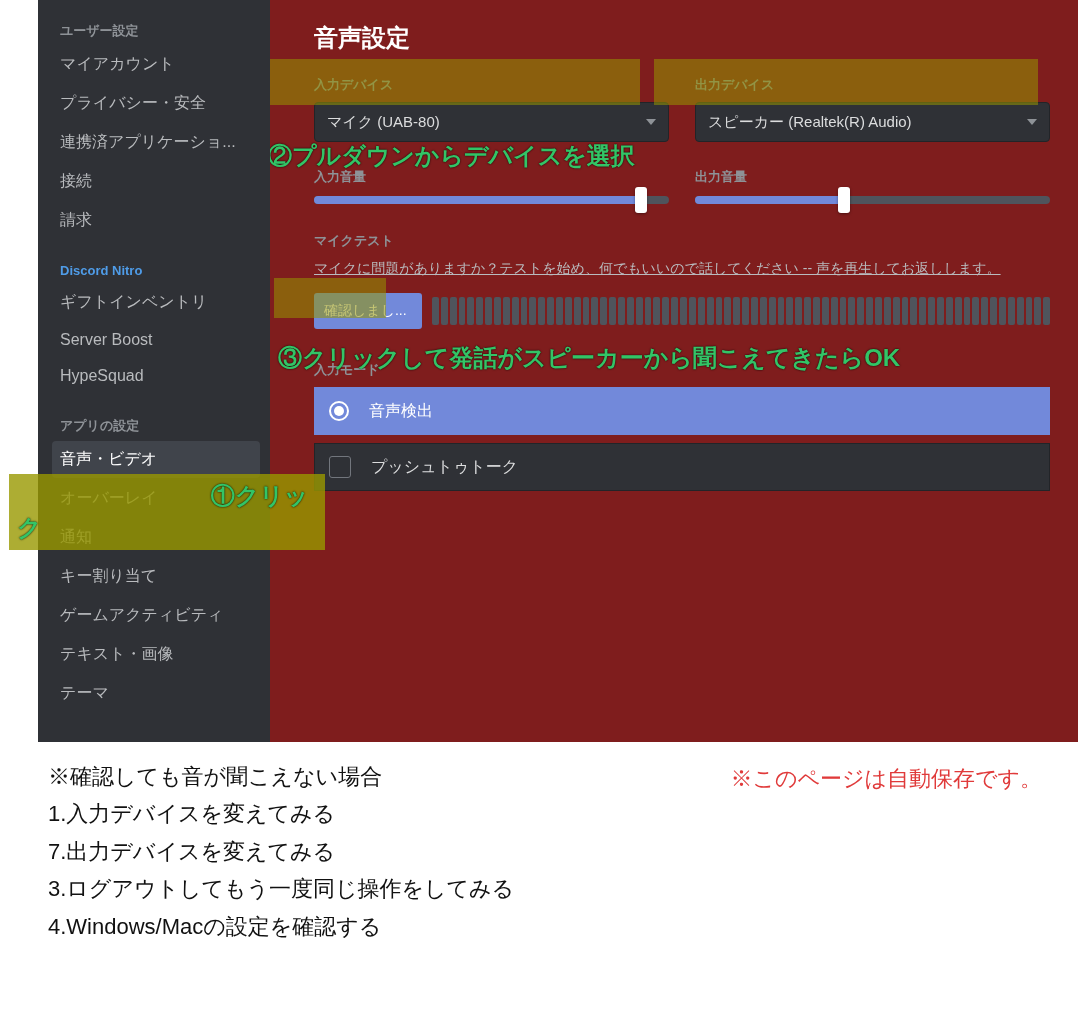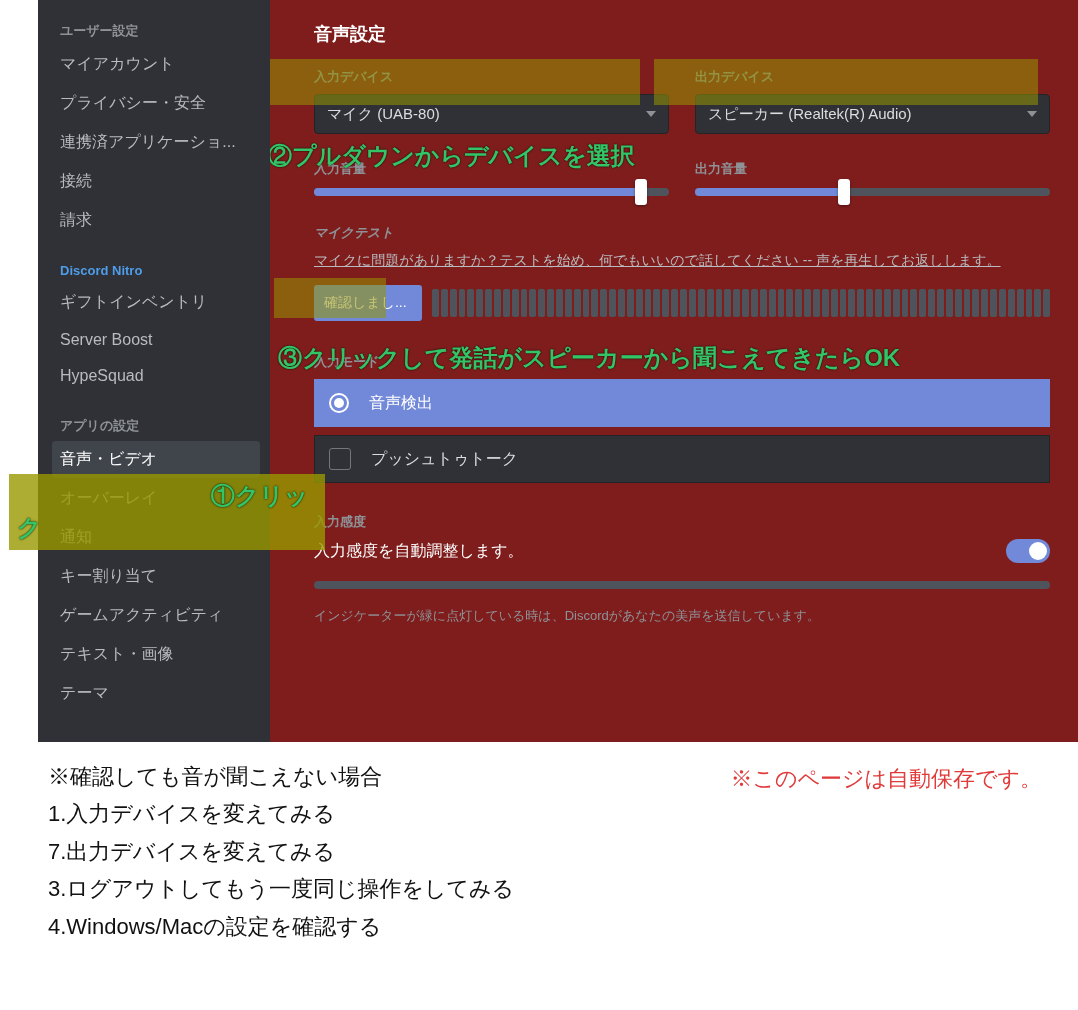--- a/index.html
+++ b/index.html
@@ -47,21 +47,21 @@
 
   .main {
     flex: 1;
     padding: 22px 28px 10px 44px;
     color: #dcddde;
     position: relative;
     overflow: hidden;
   }
   .page-title {
     color: #fff;
-    font-size: 18px;
+    font-size: 24px;
     font-weight: 700;
     margin-bottom: 22px;
   }
   .row2 { display: flex; gap: 26px; }
   .col { flex: 1; }
   .field-label {
     color: #8e9297;
     font-size: 13px;
     font-weight: 600;
     margin-bottom: 8px;
@@ -104,21 +104,21 @@
   .slider-thumb {
     position: absolute;
     width: 12px; height: 26px;
     background: #fff;
     border-radius: 3px;
     top: 50%;
     transform: translate(-50%, -50%);
     box-shadow: 0 1px 3px rgba(0,0,0,.4);
   }
 
-  .mic-test-label { margin-top: 28px; font-style: italic; }
+  .mic-test-label { margin-top: 28px; }
   .mic-test-desc {
     color: #b9bbbe;
     font-size: 14px;
     margin-top: 4px;
     line-height: 1.5;
     text-decoration: underline;
   }
   .mic-row { display: flex; align-items: center; margin-top: 14px; gap: 10px; }
   .mic-btn {
     background: #7289da;
@@ -399,31 +399,20 @@
             <span class="radio-dot"></span>
           </span>
         <span>音声検出</span>
       </div>
       <div class="radio-row">
         <span class="check-box"></span>
         <span>プッシュトゥトーク</span>
       </div>
     </div>
 
-    <div class="sensitivity">
-      <div class="field-label">入力感度</div>
-      <div class="sens-row">
-        <div class="sens-text">入力感度を自動調整します。</div>
-        <div class="toggle">
-          <div class="toggle-knob"></div>
-        </div>
-      </div>
-      <div class="sens-bar"></div>
-      <div class="indicator-text">インジケーターが緑に点灯している時は、Discordがあなたの美声を送信しています。</div>
-    </div>
 
     <div class="hl" style="left:0;top:59px;width:370px;height:46px"></div>
     <div class="hl" style="left:384px;top:59px;width:384px;height:46px"></div>
     <div class="hl" style="left:4px;top:278px;width:112px;height:40px"></div>
 
     <div class="anno" style="left:-2px;top:140px">②プルダウンからデバイスを選択</div>
     <div class="anno" style="left:8px;top:342px">③クリックして発話がスピーカーから聞こえてきたらOK</div>
   </div>
 
   <div class="anno orange" style="left:9px;top:474px;width:316px">

